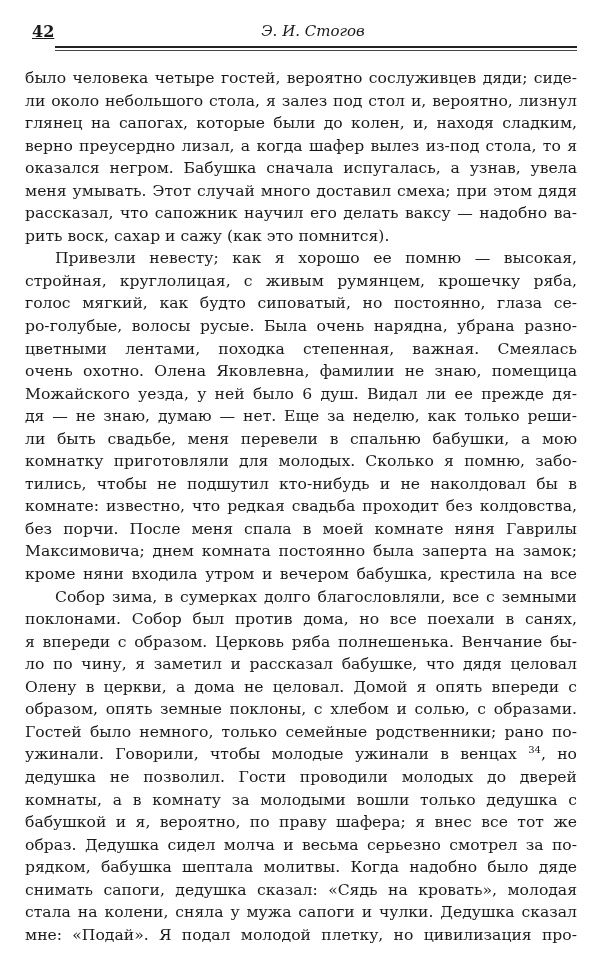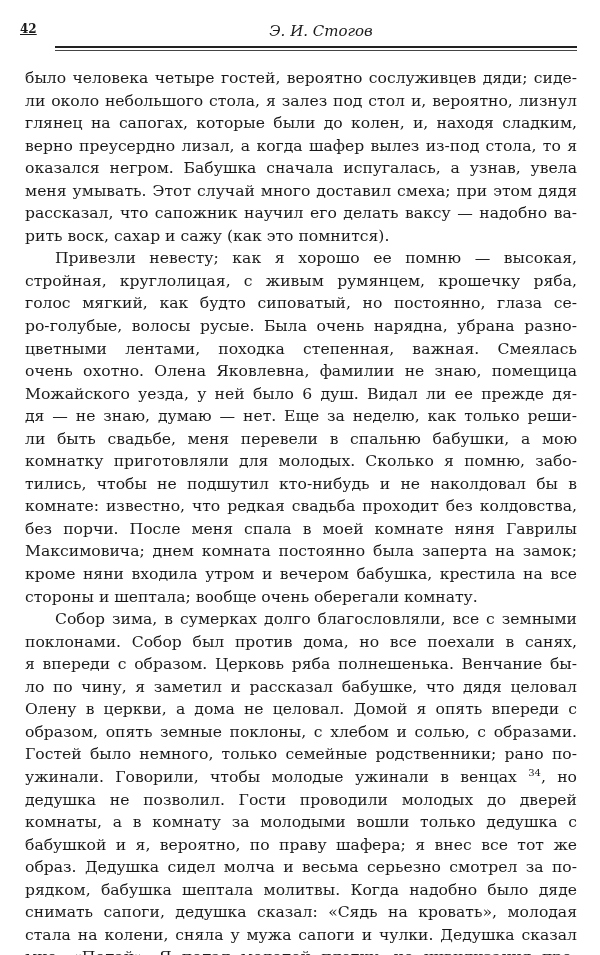--- a/index.html
+++ b/index.html
@@ -1,20 +1,20 @@
 <!DOCTYPE html>
 <html><head>
 <meta charset="utf-8">
 <style>
   html, body { margin: 0; padding: 0; background: #ffffff; }
   body { width: 600px; height: 955px; position: relative; overflow: hidden;
          font-family: "DejaVu Serif", "Liberation Serif", serif; color: #1a1a1a; }
   .running-head { position: absolute; left: 0; top: 22px; width: 600px; height: 30px; }
-  .page-number { position: absolute; left: 20px; top: 0; font-size: 12px; font-weight: bold; text-decoration: underline; }
-  .running-title { position: absolute; left: 60px; width: 522px; top: 0; text-align: center;
+  .page-number { position: absolute; left: 32px; top: 0; font-size: 16px; font-weight: bold; text-decoration: underline; }
+  .running-title { position: absolute; left: 52px; width: 522px; top: 0; text-align: center;
                    font-style: italic; font-size: 15px; }
   .rule { position: absolute; left: 55px; width: 522px; top: 24px; height: 0;
           border-top: 2px solid #222; }
   .rule2 { position: absolute; left: 55px; width: 522px; top: 28px; height: 0;
            border-top: 1px solid #444; }
   .body-text { position: absolute; left: 25px; top: 67px; width: 552px;
                font-size: 15.6px; }
   .line { display: block; height: 22.55px; line-height: 22.55px; white-space: nowrap;
           text-align: justify; text-align-last: justify; overflow: visible; }
   .line.last { text-align-last: left; }
@@ -48,21 +48,20 @@
     <span class="line"><span>очень охотно. Олена Яковлевна, фамилии не знаю, помещица</span></span>
     <span class="line"><span>Можайского уезда, у ней было 6 душ. Видал ли ее прежде дя-</span></span>
     <span class="line"><span>дя — не знаю, думаю — нет. Еще за неделю, как только реши-</span></span>
     <span class="line"><span>ли быть свадьбе, меня перевели в спальню бабушки, а мою</span></span>
     <span class="line"><span>комнатку приготовляли для молодых. Сколько я помню, забо-</span></span>
     <span class="line"><span>тились, чтобы не подшутил кто-нибудь и не наколдовал бы в</span></span>
     <span class="line"><span>комнате: известно, что редкая свадьба проходит без колдовства,</span></span>
     <span class="line"><span>без порчи. После меня спала в моей комнате няня Гаврилы</span></span>
     <span class="line"><span>Максимовича; днем комната постоянно была заперта на замок;</span></span>
     <span class="line"><span>кроме няни входила утром и вечером бабушка, крестила на все</span></span>
-    <span class="line last"><span>стороны и шептала; вообще очень оберегали комнату.</span></span>
     <span class="line indent"><span>Собор зима, в сумерках долго благословляли, все с земными</span></span>
     <span class="line"><span>поклонами. Собор был против дома, но все поехали в санях,</span></span>
     <span class="line"><span>я впереди с образом. Церковь ряба полнешенька. Венчание бы-</span></span>
     <span class="line"><span>ло по чину, я заметил и рассказал бабушке, что дядя целовал</span></span>
     <span class="line"><span>Олену в церкви, а дома не целовал. Домой я опять впереди с</span></span>
     <span class="line"><span>образом, опять земные поклоны, с хлебом и солью, с образами.</span></span>
     <span class="line"><span>Гостей было немного, только семейные родственники; рано по-</span></span>
     <span class="line"><span>ужинали. Говорили, чтобы молодые ужинали в венцах</span>&nbsp;<sup>34</sup><span>, но</span></span>
     <span class="line"><span>дедушка не позволил. Гости проводили молодых до дверей</span></span>
     <span class="line"><span>комнаты, а в комнату за молодыми вошли только дедушка с</span></span>

